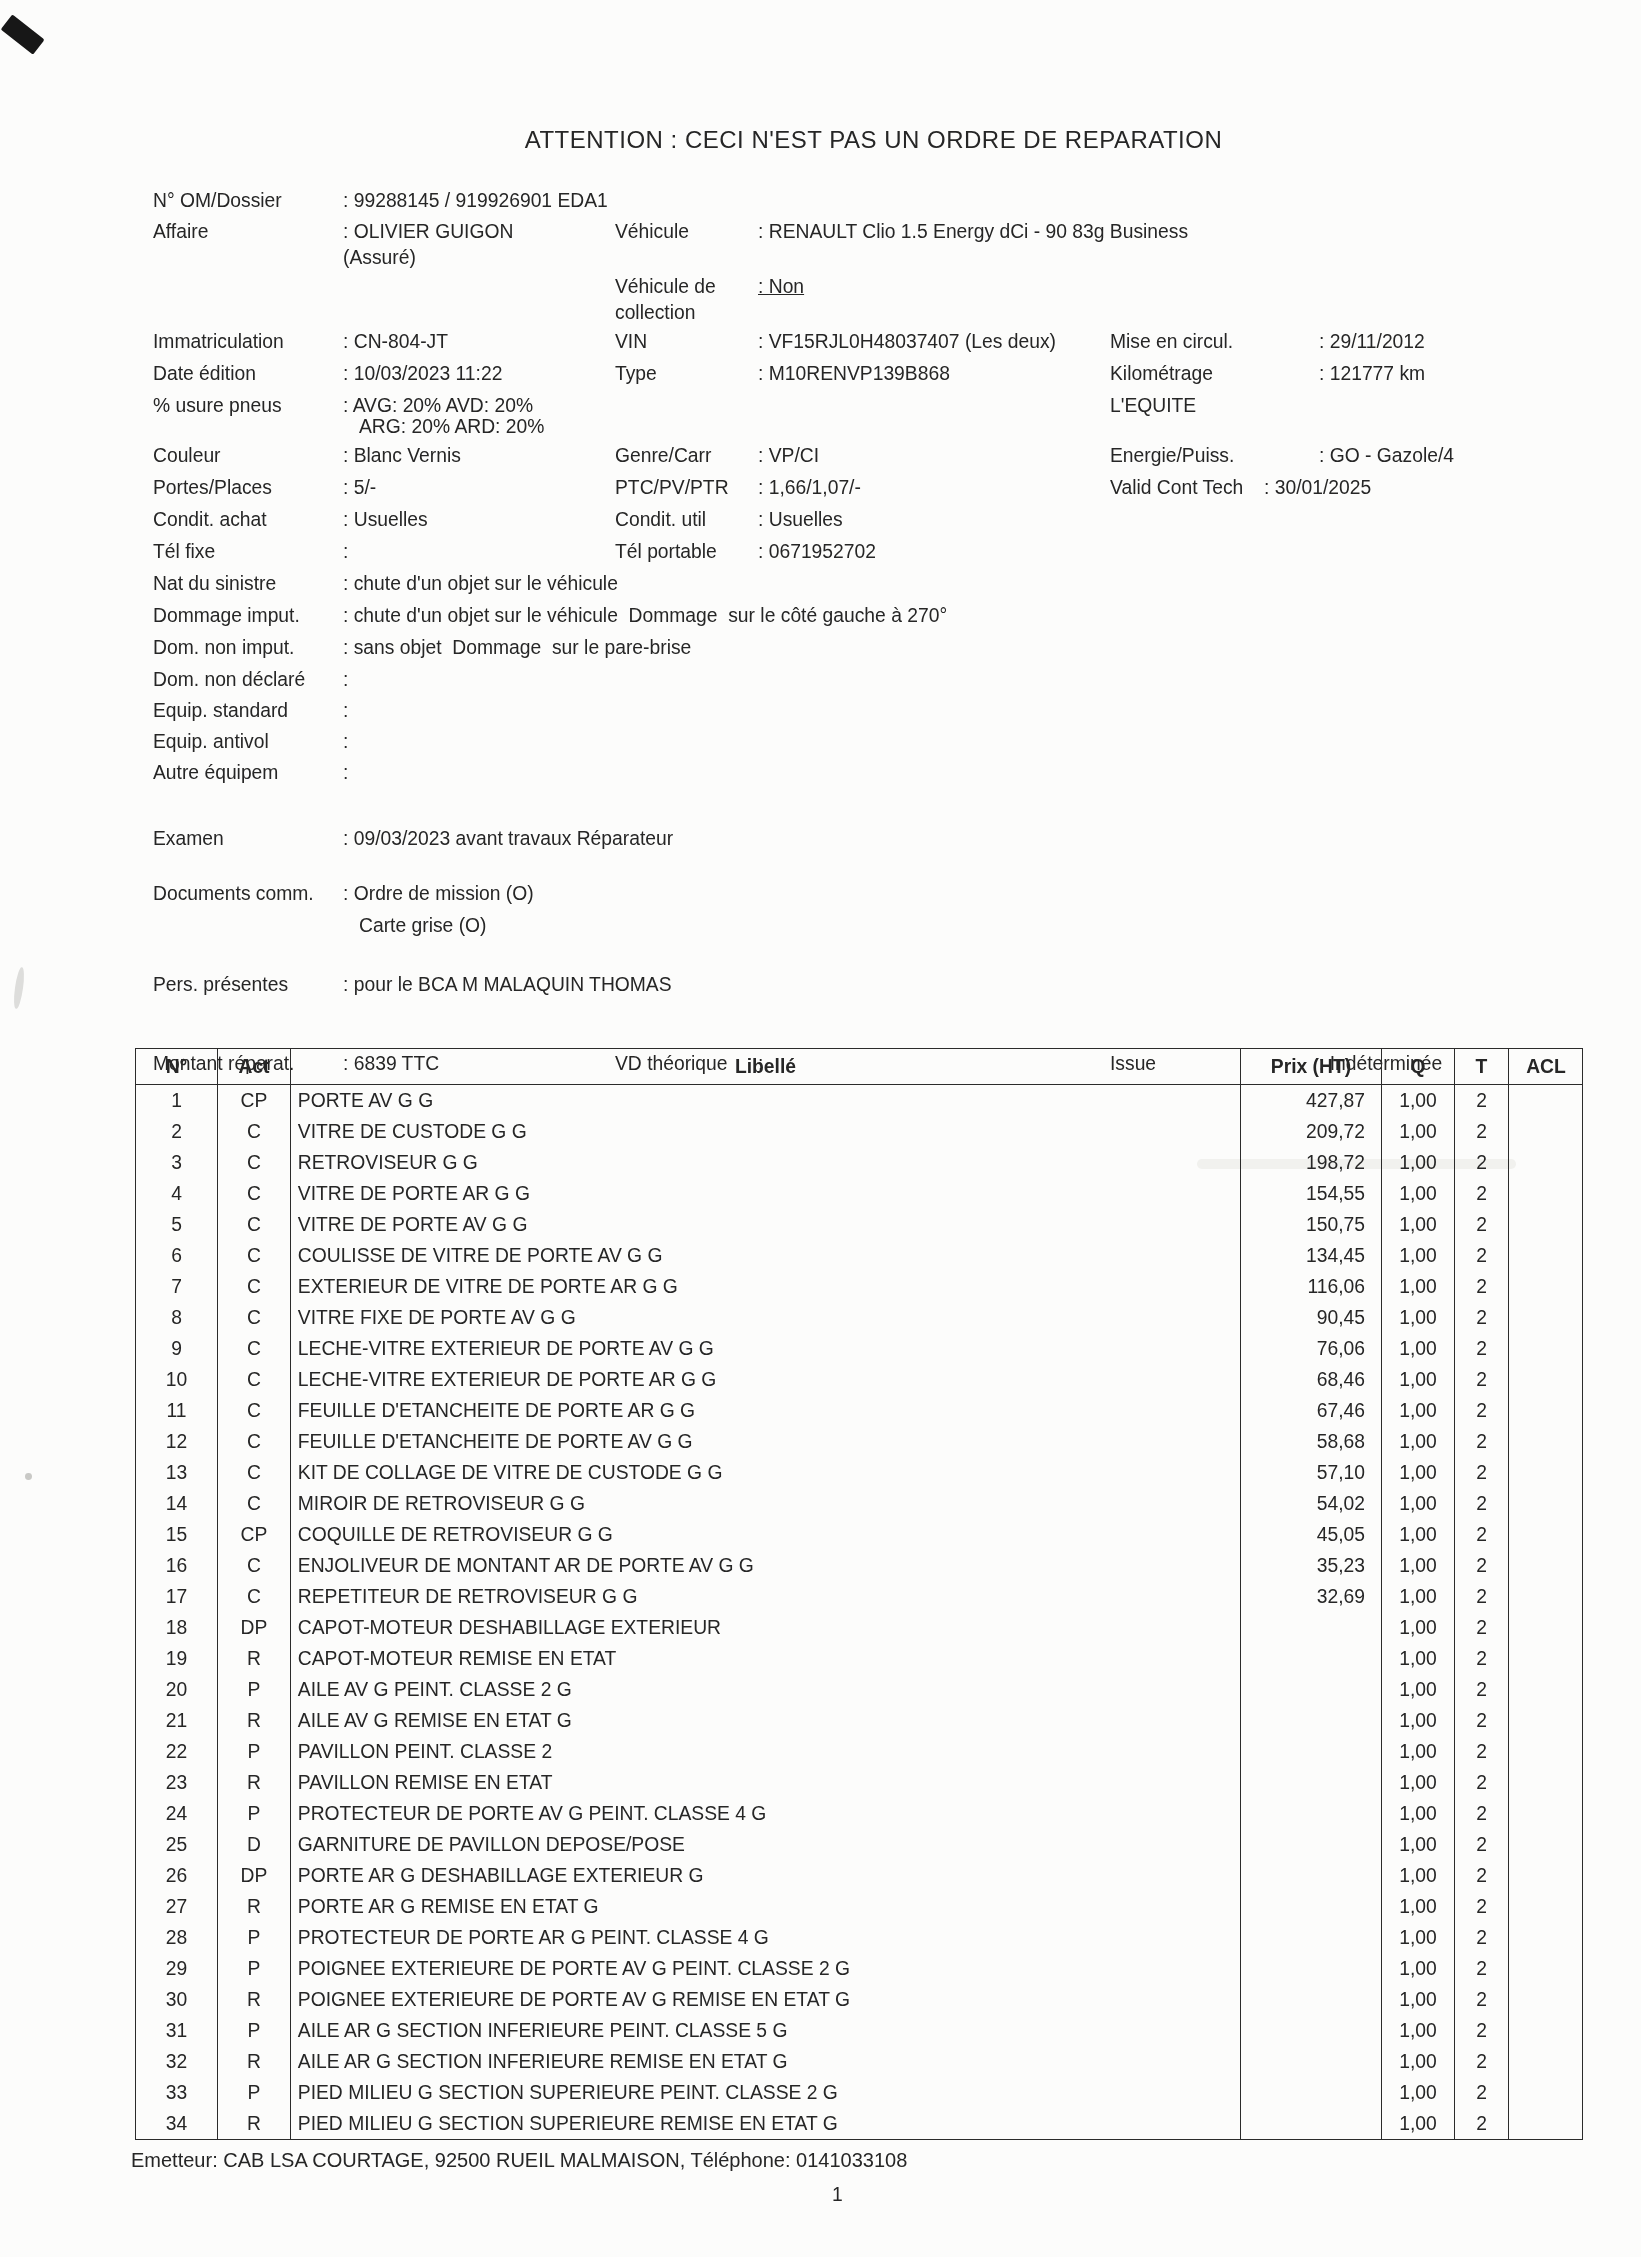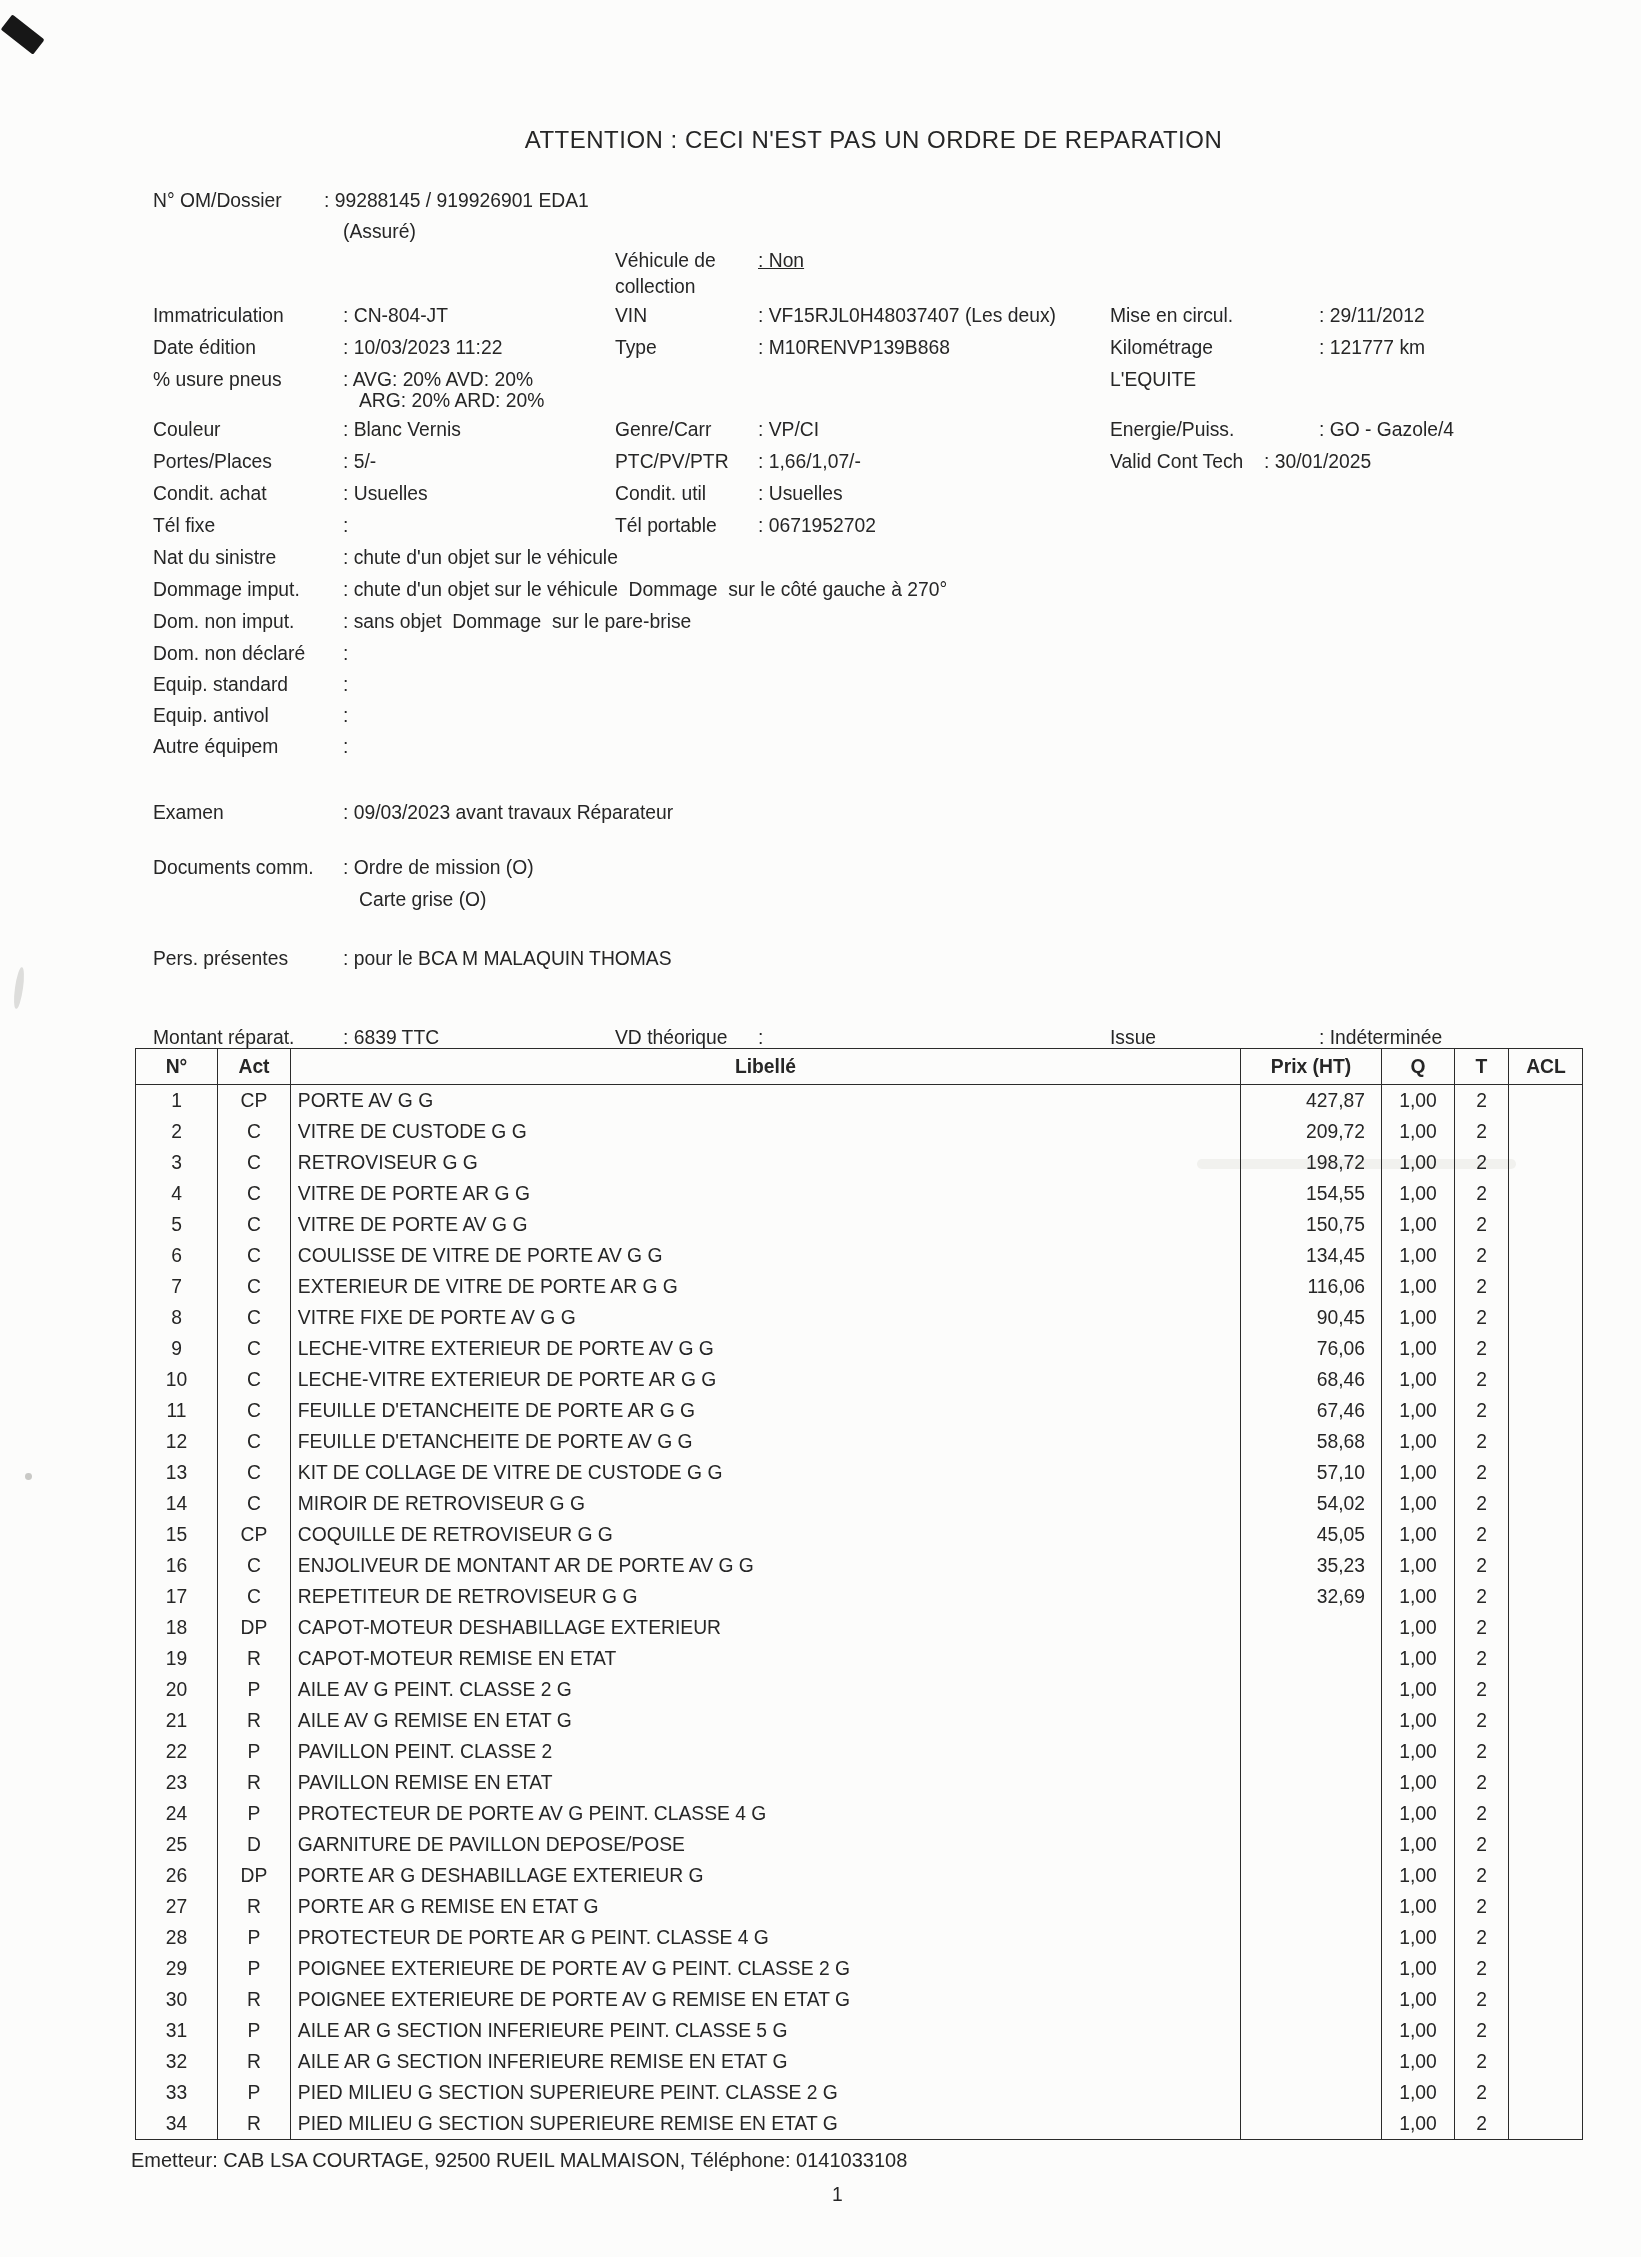--- a/index.html
+++ b/index.html
@@ -64,21 +64,27 @@
   <div class="corner-mark"></div>
   <div class="smudge s1"></div>
   <div class="smudge s2"></div>
   <div class="smudge s3"></div>
 
   <div class="title">ATTENTION : CECI N'EST PAS UN ORDRE DE REPARATION</div>
 
   <div id="header-fields">
       <div class="hrow" style="height: 31px;">
         <span class="hcell" style="left: 153px;">N° OM/Dossier</span>
-        <span class="hcell" style="left: 324px;">: 99288145 / 919926901 EDA1</span>
+        <span class="hcell" style="left: 343px;">: 99288145 / 919926901 EDA1</span>
+      </div>
+      <div class="hrow" style="height: 26px;">
+        <span class="hcell" style="left: 153px;">Affaire</span>
+        <span class="hcell" style="left: 343px;">: OLIVIER GUIGON</span>
+        <span class="hcell" style="left: 615px;">Véhicule</span>
+        <span class="hcell" style="left: 758px;">: RENAULT Clio 1.5 Energy dCi - 90 83g Business</span>
       </div>
       <div class="hrow" style="height: 29px;">
         <span class="hcell" style="left: 343px;">(Assuré)</span>
       </div>
       <div class="hrow" style="height: 26px;">
         <span class="hcell" style="left: 615px;">Véhicule de</span>
         <span class="hcell" style="left: 758px; text-decoration: underline;">: Non</span>
       </div>
       <div class="hrow" style="height: 29px;">
         <span class="hcell" style="left: 615px;">collection</span>

